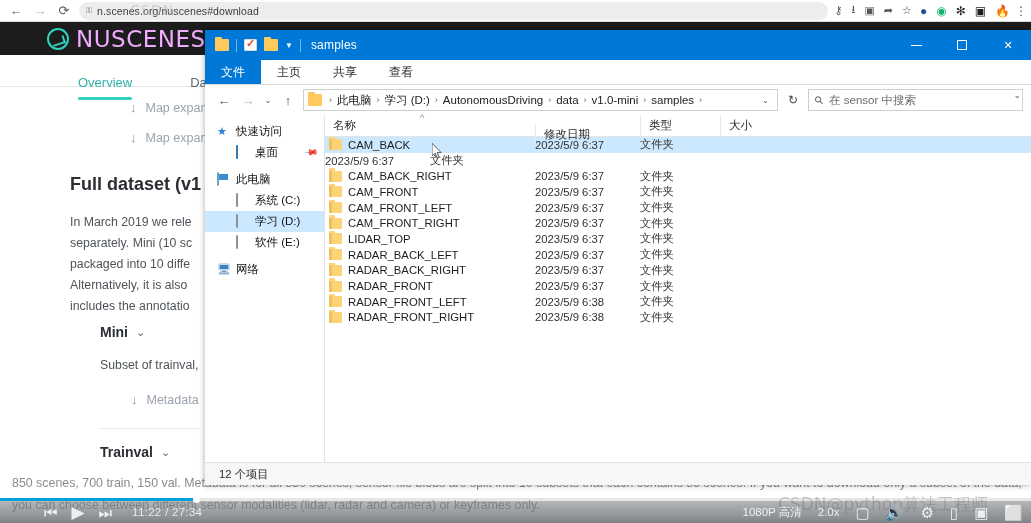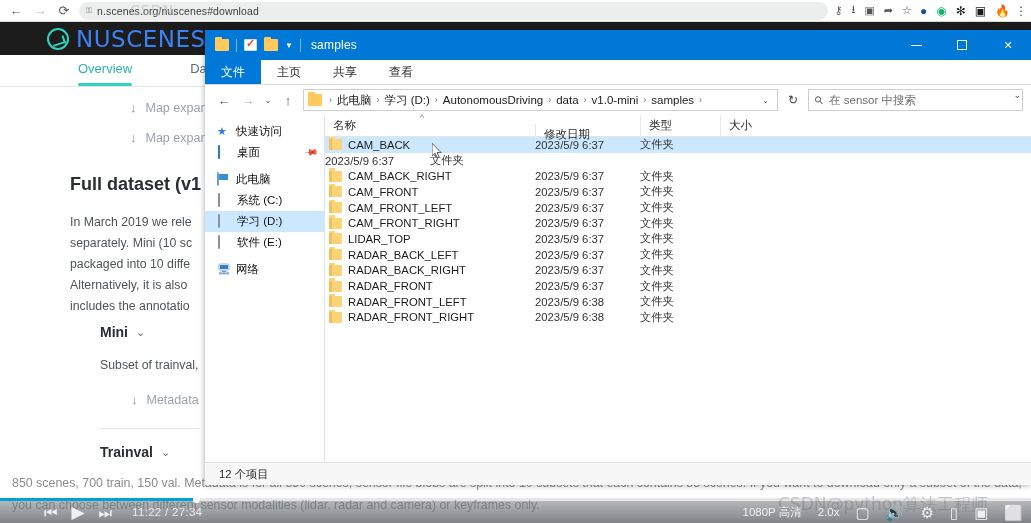--- a/index.html
+++ b/index.html
@@ -59,29 +59,29 @@
     width: 22px; height: 22px; border-radius: 50%;
     border: 2.5px solid #2fd2bd; margin-right: 7px;
     position: relative; flex: none;
   }
   .ns-logo-mark::after {
     content: ""; position: absolute; left: 3px; top: 7px;
     width: 11px; height: 6px; border-bottom: 2.5px solid #2fd2bd;
     border-right: 2.5px solid #2fd2bd; transform: rotate(-18deg);
   }
   .ns-logo-text {
-    color: #3b82f6; font-size: 23px; letter-spacing: .5px; font-weight: 400;
+    color: #f0abfc; font-size: 23px; letter-spacing: .5px; font-weight: 400;
     font-family: "DejaVu Sans", sans-serif;
   }
   .ns-tabs {
     position: absolute; left: 0; top: 33px; width: 560px; height: 32px;
     display: flex; align-items: flex-start; padding-left: 78px; gap: 58px;
     border-bottom: 1px solid #e6e6e6;
   }
-  .ns-tab { font-size: 13px; color: #5b6b7c; padding-top: 6px; }
+  .ns-tab { font-size: 13px; color: #5b6b7c; padding-top: 20px; }
   .ns-tab.active { color: #2fb3a8; }
   .ns-tab.active::after {
     content: ""; display: block; height: 3px; background: #2fd2bd;
     margin-top: 7px; border-radius: 2px;
   }
 
   .dl-link {
     position: absolute; display: flex; align-items: center; gap: 9px;
     font-size: 12.5px; color: #9aa3ad;
   }
@@ -272,21 +272,21 @@
 
   .ex-body { flex: 1; display: flex; min-height: 0; }
   .ex-sidebar {
     width: 120px; background: #fff; flex: none; padding-top: 6px;
     border-right: 1px solid #e4e4e4; font-size: 11.5px; color: #111;
   }
   .sb-item {
     height: 21px; display: flex; align-items: center; gap: 5px; padding-left: 12px;
     position: relative; white-space: nowrap;
   }
-  .sb-item.child { padding-left: 13px; }
+  .sb-item.child { padding-left: 31px; }
   .sb-item.sel { background: #cce8ff; }
   .sb-ic { width: 14px; height: 13px; flex: none; position: relative; }
   .ic-star { color: #2f7fd6; font-size: 11px; line-height: 13px; }
   .ic-monitor {
     width: 13px; height: 9px; background: #4aa3e0; border: 1px solid #2d7cb8; border-radius: 1px;
     margin-top: 2px;
   }
   .ic-pc {
     width: 13px; height: 10px; background: #e8f1f8; border: 1px solid #6b9fc4; border-radius: 1px;
     margin-top: 2px; position: relative;

